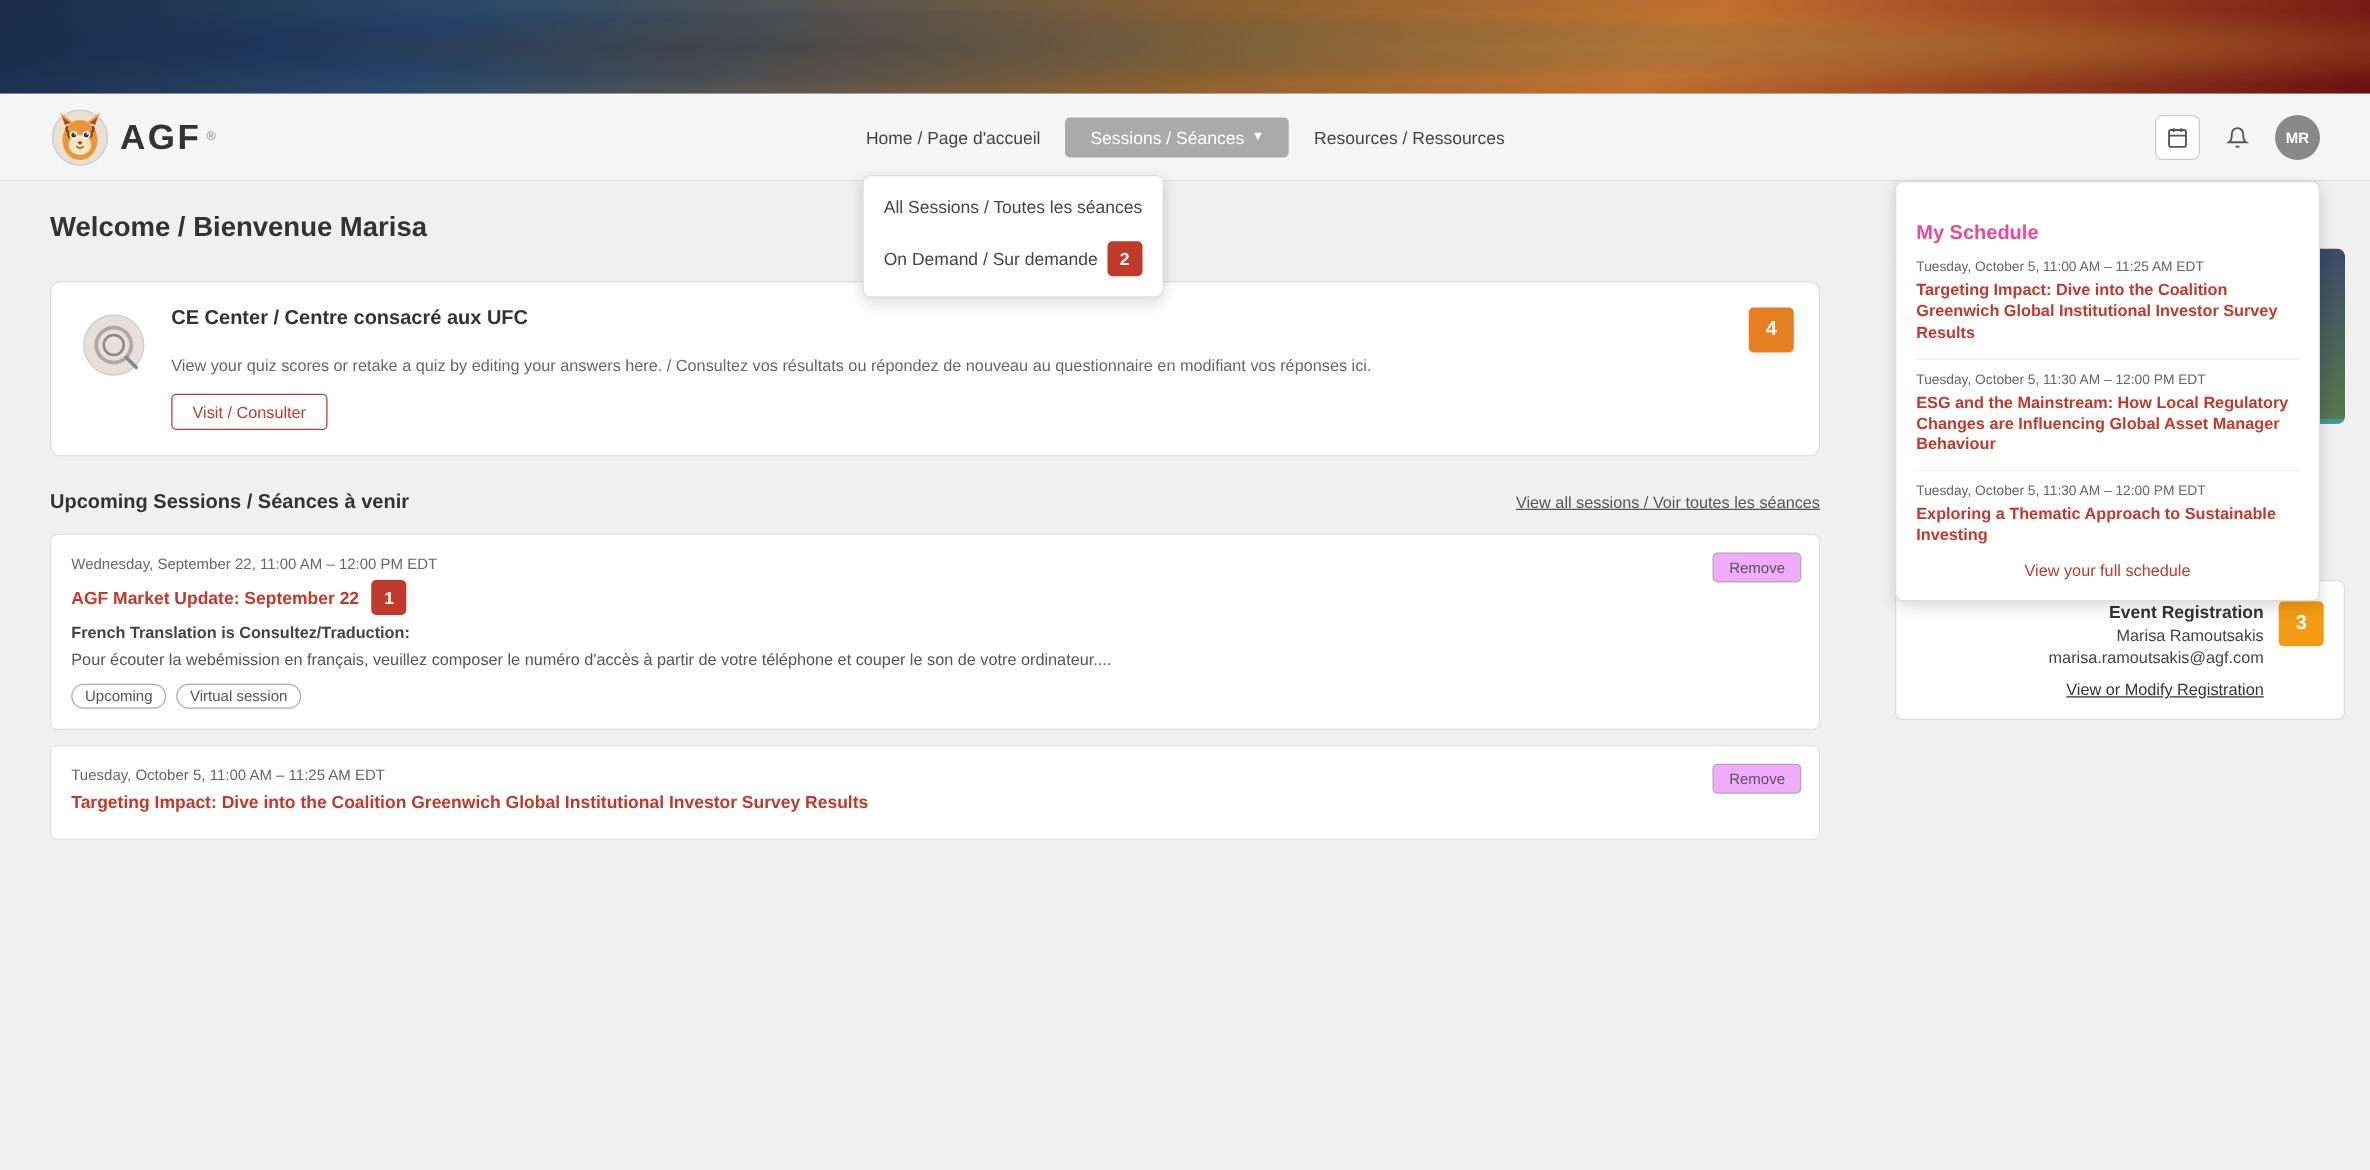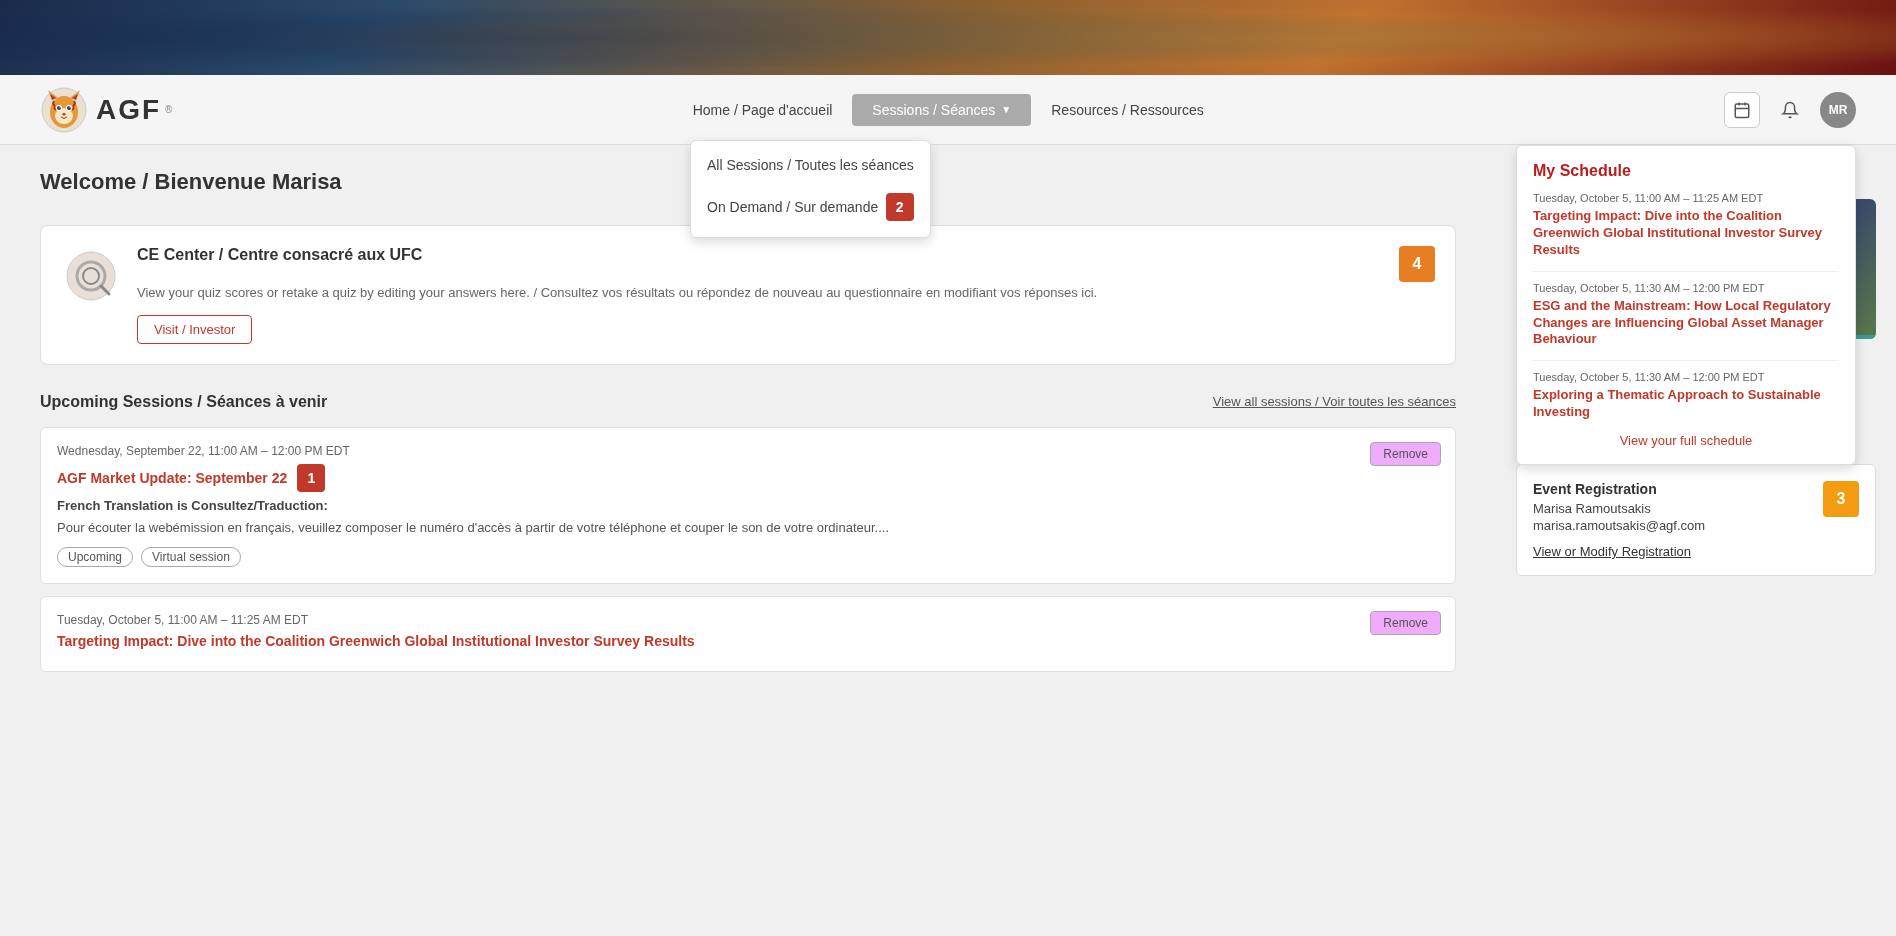--- a/index.html
+++ b/index.html
@@ -130,22 +130,23 @@
       background: #fff;
       border: 1px solid #ddd;
       border-radius: 6px;
       box-shadow: 0 4px 12px rgba(0,0,0,0.15);
       z-index: 99;
       padding: 16px;
     }
     .schedule-title {
       font-size: 16px;
       font-weight: bold;
-      color: #b91c1c;
+      color: #ec4899;
       margin-bottom: 12px;
+      margin-top: 16px;
     }
     .schedule-time {
       font-size: 11px;
       color: #666;
       margin-bottom: 4px;
     }
     .schedule-session-link {
       color: #c0392b;
       font-size: 13px;
       font-weight: 600;
@@ -389,20 +390,21 @@
       margin-bottom: 12px;
     }
     .info-card {
       background: #fff;
       border: 1px solid #ddd;
       border-radius: 6px;
       padding: 16px;
       display: flex;
       align-items: flex-start;
       gap: 12px;
+      text-align: right;
     }
     .info-content { flex: 1; }
     .info-subtitle {
       font-size: 14px;
       font-weight: bold;
       color: #333;
       margin-bottom: 4px;
     }
     .info-name {
       font-size: 13px;
@@ -528,21 +530,21 @@
           <circle cx="26" cy="26" r="24" fill="#e8e0d8" stroke="#ccc" stroke-width="1"></circle>
           <circle cx="26" cy="26" r="14" fill="none" stroke="#aaa" stroke-width="3"></circle>
           <circle cx="26" cy="26" r="8" fill="none" stroke="#888" stroke-width="2"></circle>
 
           <line x1="36" y1="36" x2="44" y2="44" stroke="#888" stroke-width="3" stroke-linecap="round"></line>
         </svg>
       </div>
       <div class="ce-content">
         <div class="ce-title">CE Center / Centre consacré aux UFC</div>
         <div class="ce-desc">View your quiz scores or retake a quiz by editing your answers here. / Consultez vos résultats ou répondez de nouveau au questionnaire en modifiant vos réponses ici.</div>
-        <button class="visit-btn">Visit / Investor</button>
+        <button class="visit-btn">Visit / Consulter</button>
       </div>
       <span class="badge badge-orange">4</span>
     </div>
 
     <div class="section-header">
       <span class="section-title">Upcoming Sessions / Séances à venir</span>
       <a class="view-all-link">View all sessions / Voir toutes les séances</a>
     </div>
 
     <div class="session-card">

